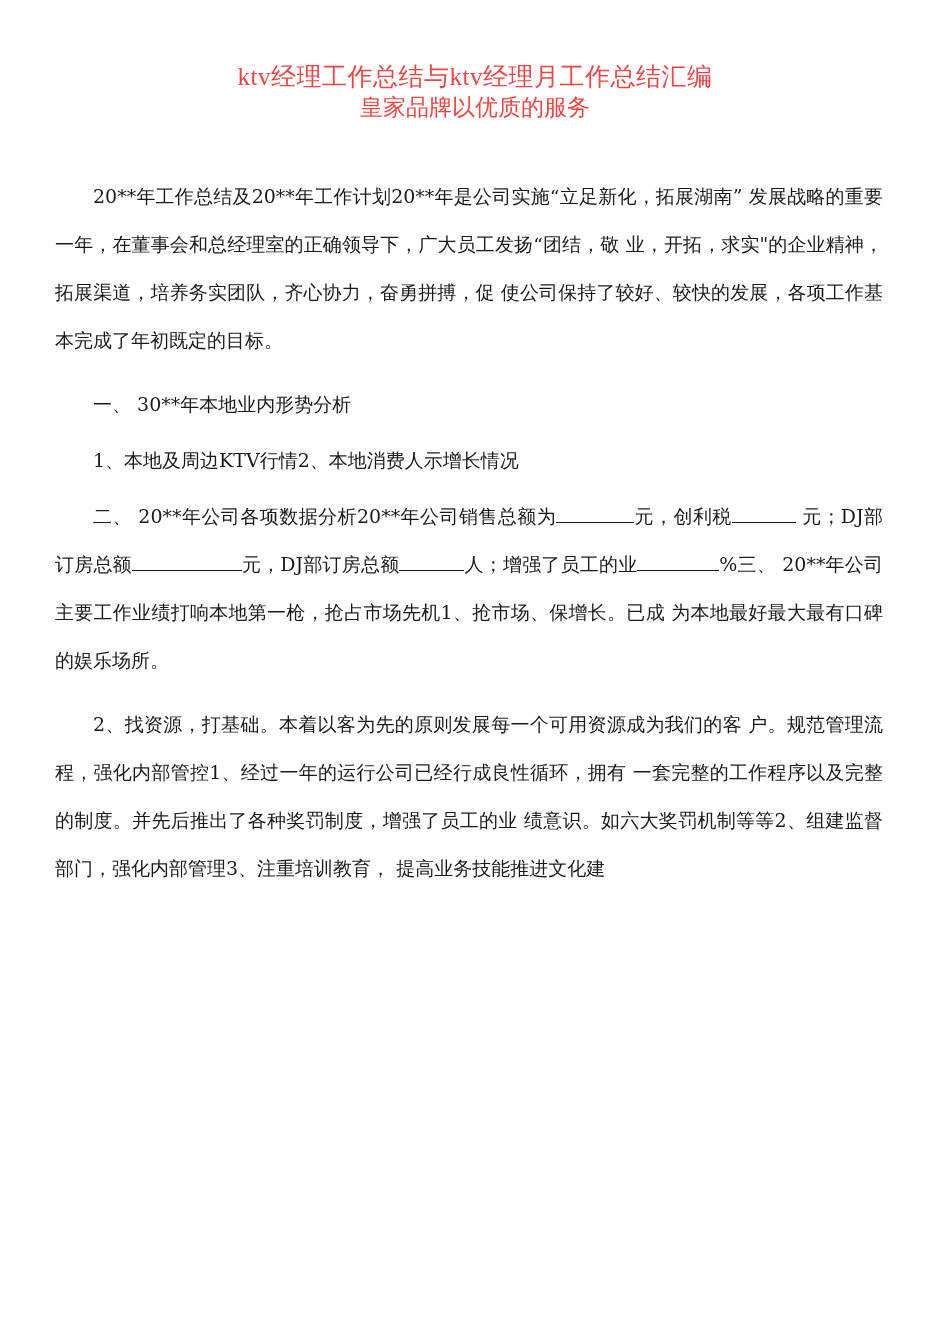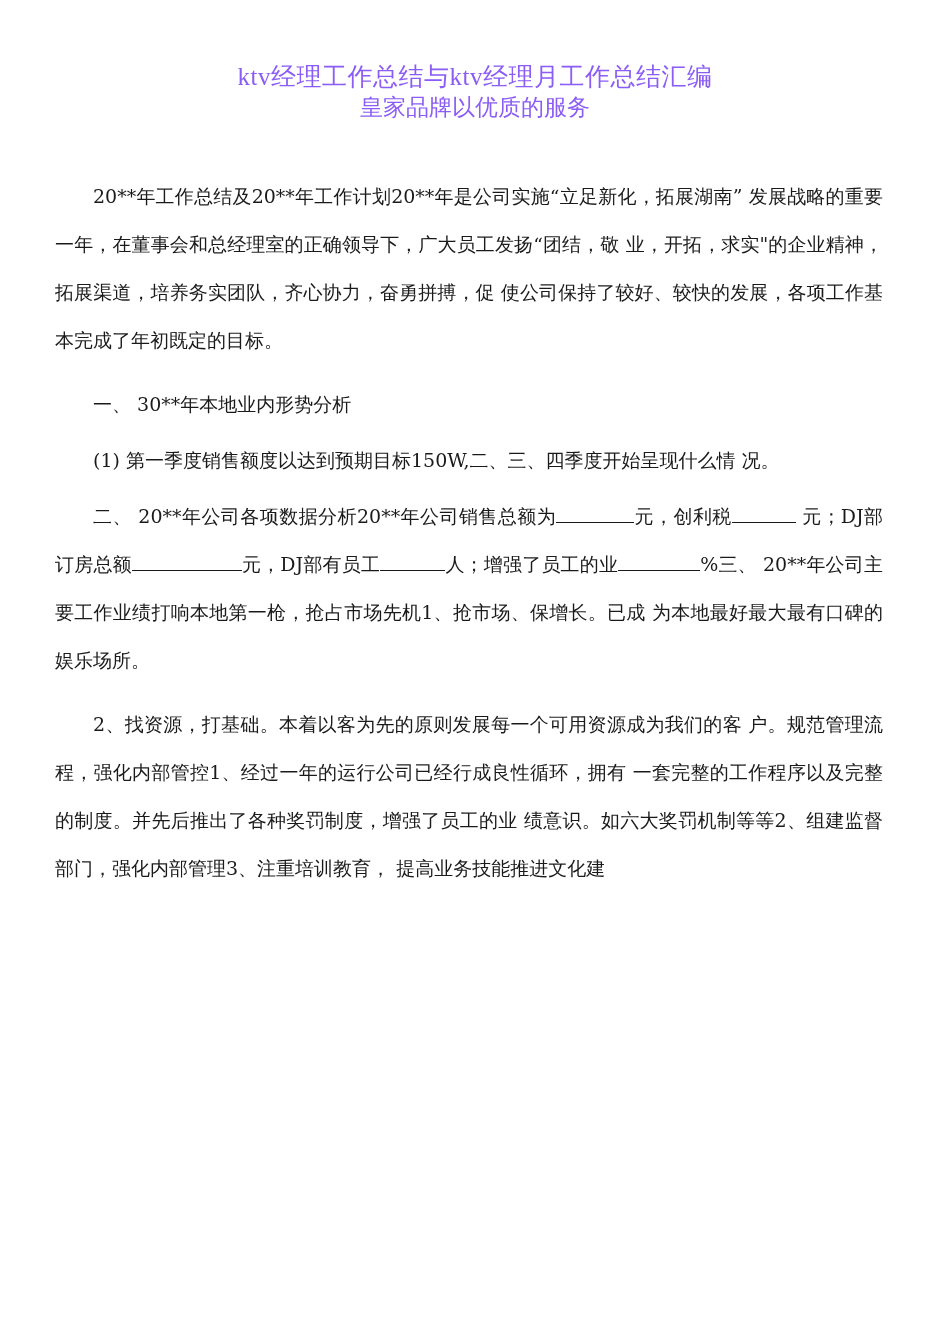--- a/index.html
+++ b/index.html
@@ -20,21 +20,21 @@
       left: 0;
       top: 0;
       width: 950px;
       height: 1344px;
     }
     .title-block {
       position: absolute;
       left: 0;
       width: 950px;
       text-align: center;
-      color: #8b5cf6;
+      color: #ef4444;
       font-family: "Liberation Serif", "DejaVu Serif", serif;
     }
     .title-main {
       top: 60px;
       font-size: 25px;
       line-height: 34px;
       letter-spacing: 0.5px;
     }
     .title-sub {
       top: 92px;
@@ -78,24 +78,24 @@
 <div class="page">
 
   <div class="title-block title-main">ktv经理工作总结与ktv经理月工作总结汇编</div>
   <div class="title-block title-sub">皇家品牌以优质的服务</div>
 
   <div class="body">
     <p class="para gap-lg">20**年工作总结及20**年工作计划20**年是公司实施“立足新化，拓展湖南” 发展战略的重要一年，在董事会和总经理室的正确领导下，广大员工发扬“团结，敬 业，开拓，求实"的企业精神，拓展渠道，培养务实团队，齐心协力，奋勇拼搏，促 使公司保持了较好、较快的发展，各项工作基本完成了年初既定的目标。</p>
 
     <p class="para sec">一、 30**年本地业内形势分析</p>
 
-
-    <p class="para sec">(1) 第一季度销售额度以达到预期目标150W,二、三、四季度开始呈现什么情 况。</p>
+    <p class="para sec">1、本地及周边KTV行情2、本地消费人示增长情况</p>
 
 
 
 
-    <p class="para gap-lg"><span>二、 20**年公司各项数据分析20**年公司销售总额为</span><span class="blank b1"></span><span>元，创利税</span><span class="blank b2"></span><span> 元；DJ部订房总额</span><span class="blank b3"></span><span>元，DJ部有员工</span><span class="blank b4"></span><span>人；增强了员工的业</span><span class="blank b5"></span><span>%三、 20**年公司主要工作业绩打响本地第一枪，抢占市场先机1、抢市场、保增长。已成 为本地最好最大最有口碑的娱乐场所。</span></p>
+
+    <p class="para gap-lg"><span>二、 20**年公司各项数据分析20**年公司销售总额为</span><span class="blank b1"></span><span>元，创利税</span><span class="blank b2"></span><span> 元；DJ部订房总额</span><span class="blank b3"></span><span>元，DJ部订房总额</span><span class="blank b4"></span><span>人；增强了员工的业</span><span class="blank b5"></span><span>%三、 20**年公司主要工作业绩打响本地第一枪，抢占市场先机1、抢市场、保增长。已成 为本地最好最大最有口碑的娱乐场所。</span></p>
 
     <p class="para">2、找资源，打基础。本着以客为先的原则发展每一个可用资源成为我们的客 户。规范管理流程，强化内部管控1、经过一年的运行公司已经行成良性循环，拥有 一套完整的工作程序以及完整的制度。并先后推出了各种奖罚制度，增强了员工的业 绩意识。如六大奖罚机制等等2、组建监督部门，强化内部管理3、注重培训教育， 提高业务技能推进文化建</p>
   </div>
 
 </div>
 
 </body></html>

